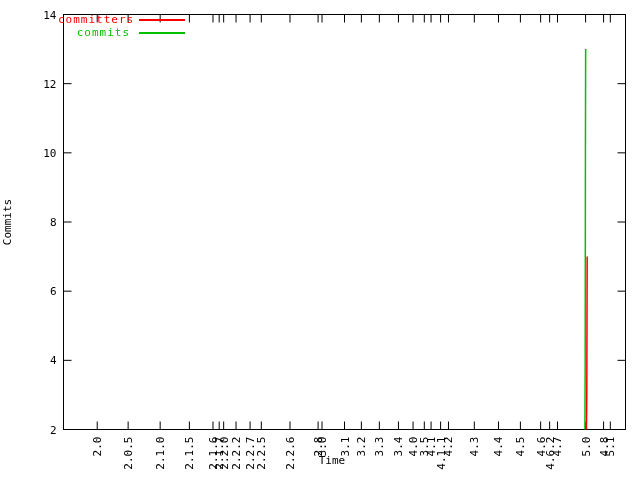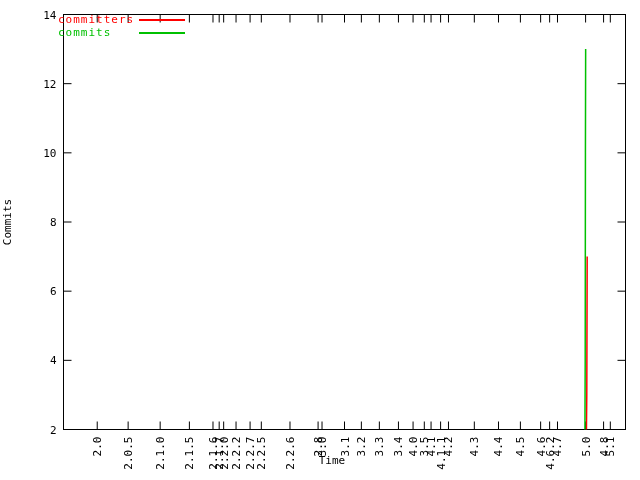--- a/index.html
+++ b/index.html
@@ -1,21 +1,21 @@
 <!DOCTYPE html>
 <html><head>
 <meta charset="utf-8">
 <style>
   html,body{margin:0;padding:0;background:#ffffff;}
   .chart{position:relative;width:640px;height:480px;background:#ffffff;overflow:hidden;
          font-family:"DejaVu Sans Mono",monospace;}
   svg text{font-family:"DejaVu Sans Mono",monospace;font-size:11px;fill:#000000;}
   .legend{position:absolute;left:58px;top:13px;}
   .lg-row{display:flex;align-items:center;height:13px;}
-  .lg-name{display:inline-block;width:72px;text-align:left;font-size:11px;letter-spacing:1px;}
+  .lg-name{display:inline-block;width:72px;text-align:right;font-size:11px;letter-spacing:1px;}
   .lg-line{display:inline-block;width:46px;height:2px;margin-left:9px;}
 </style>
 </head>
 <body>
 
 <div class="chart">
   <svg id="plot" width="640" height="480" viewBox="0 0 640 480">
     <text id="ylabel" x="11" y="222" text-anchor="middle" transform="rotate(-90 11 222)">Commits</text>
     <text id="xlabel" x="332" y="464" text-anchor="middle">Time</text>
   <rect x="63.5" y="14.5" width="562" height="415" fill="none" stroke="#000000" stroke-width="1"></rect>

